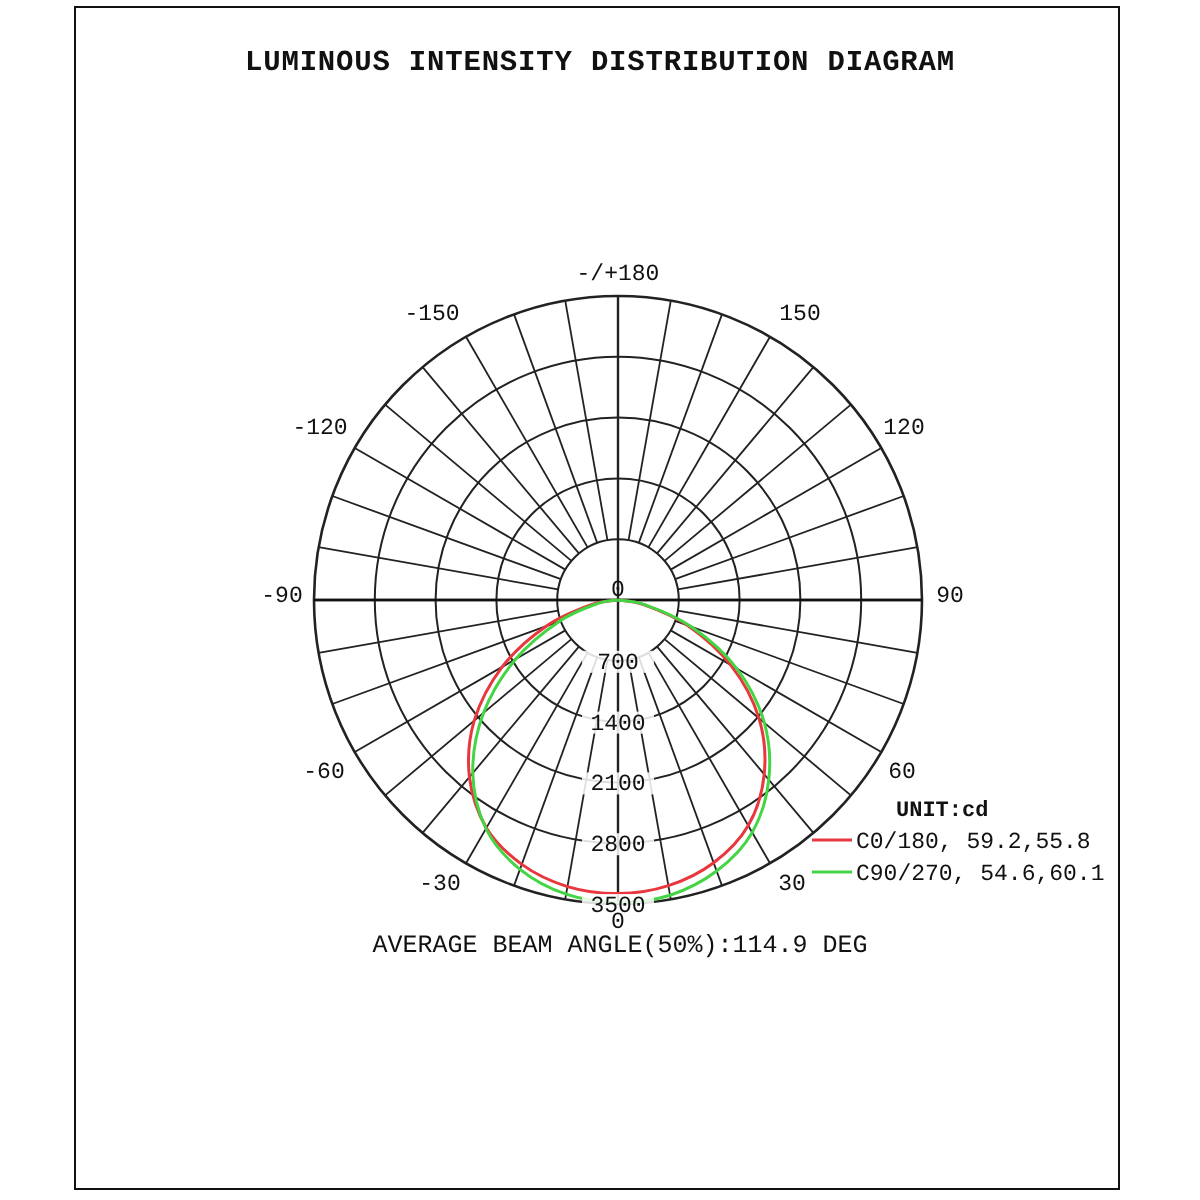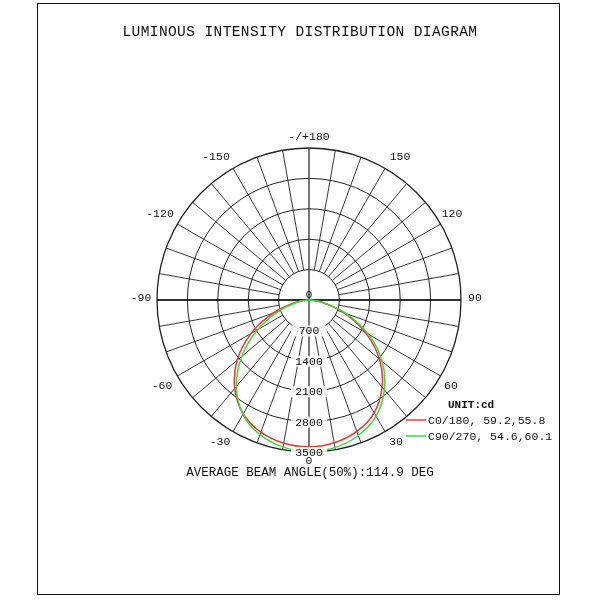--- a/index.html
+++ b/index.html
@@ -1,18 +1,18 @@
 <!DOCTYPE html>
 <html><head>
 <meta charset="utf-8">
 <style>
   html, body { margin:0; padding:0; background:#ffffff; }
   body { width:600px; height:600px; position:relative; overflow:hidden; font-family:"Liberation Mono", "DejaVu Sans Mono", monospace; }
   .frame { position:absolute; left:37px; top:3px; width:523px; height:592px; border:1.5px solid #111; box-sizing:border-box; }
-  .title { position:absolute; left:0; width:600px; top:24px; text-align:center; font-family:"Liberation Mono","DejaVu Sans Mono",monospace; font-weight:normal; font-size:14.5px; letter-spacing:0.4px; color:#111; }
+  .title { position:absolute; left:0; width:600px; top:24px; text-align:center; font-family:"Liberation Mono","DejaVu Sans Mono",monospace; font-weight:bold; font-size:14.5px; letter-spacing:0.4px; color:#111; }
   svg { position:absolute; left:0; top:0; }
   .lbl { font-family:"Liberation Mono","DejaVu Sans Mono",monospace; font-size:11.5px; fill:#111; }
   .lblb { font-family:"Liberation Mono","DejaVu Sans Mono",monospace; font-size:11px; font-weight:bold; fill:#111; }
   .beam { position:absolute; left:0; width:620px; top:466px; text-align:center; font-size:12.5px; color:#111; }
 </style>
 </head>
 <body>
 
 <div class="frame"></div>
 <div class="title">LUMINOUS INTENSITY DISTRIBUTION DIAGRAM</div>

